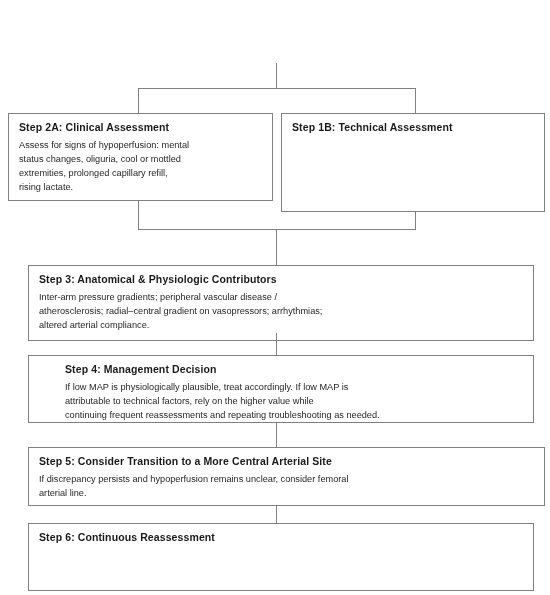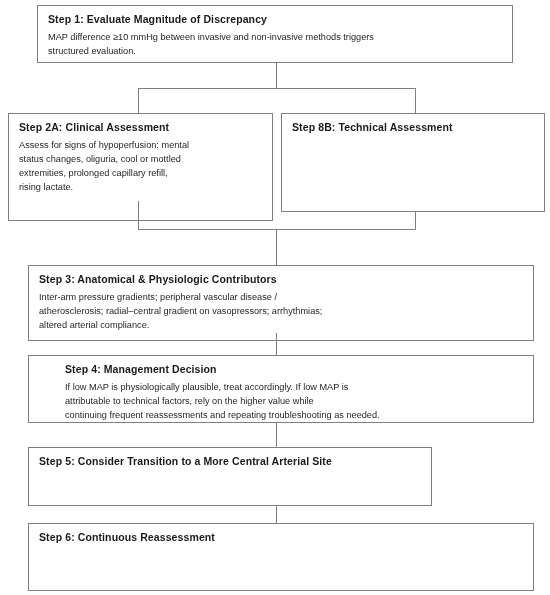--- a/index.html
+++ b/index.html
@@ -44,25 +44,25 @@
     font-size: 9.2px;
     font-weight: normal;
     color: #262626;
     line-height: 1.52;
     margin: 0;
     white-space: pre-line;
   }
 
   
   #box-step1   { left: 37px;  top: 5px;   width: 476px; height: 58px; }
-  #box-step2a  { left: 8px;   top: 113px; width: 265px; height: 108px; }
+  #box-step2a  { left: 8px;   top: 113px; width: 265px; height: 88px; }
   #box-step2b  { left: 281px; top: 113px; width: 264px; height: 99px; }
   #box-step3   { left: 28px;  top: 265px; width: 506px; height: 76px; }
   #box-step4   { left: 28px;  top: 355px; width: 506px; height: 68px; padding-left: 36px; }
-  #box-step5   { left: 28px;  top: 447px; width: 404px; height: 59px; }
+  #box-step5   { left: 28px;  top: 447px; width: 517px; height: 59px; }
   #box-step6   { left: 28px;  top: 523px; width: 506px; height: 68px; }
 
   
   .conn {
     position: absolute;
     background: #808080;
   }
   .conn.v { width: 1.4px; }
   .conn.h { height: 1.4px; }
 
@@ -81,41 +81,36 @@
   
   #conn-s3-s4 { left: 276px; top: 333px; height: 22px; }
   #conn-s4-s5 { left: 276px; top: 423px; height: 24px; }
   #conn-s5-s6 { left: 276px; top: 506px; height: 26px; }
 </style>
 </head>
 <body>
 
 <div id="flow">
 
-  <div class="box" id="box-step1">
-    <div class="box-title">Step 1: Evaluate Magnitude of Discrepancy</div>
-    <div class="box-body">MAP difference ≥10 mmHg between invasive and non-invasive methods triggers
-structured evaluation.</div>
-  </div>
 
   <div class="conn v" id="conn-s1-stub"></div>
   <div class="conn h" id="conn-split-bar"></div>
   <div class="conn v" id="conn-split-left"></div>
   <div class="conn v" id="conn-split-right"></div>
 
   <div class="box" id="box-step2a">
     <div class="box-title">Step 2A: Clinical Assessment</div>
     <div class="box-body">Assess for signs of hypoperfusion: mental
 status changes, oliguria, cool or mottled
 extremities, prolonged capillary refill,
 rising lactate.</div>
   </div>
 
   <div class="box" id="box-step2b">
-    <div class="box-title">Step 8B: Technical Assessment</div>
+    <div class="box-title">Step 1B: Technical Assessment</div>
   </div>
 
   <div class="conn v" id="conn-merge-left"></div>
   <div class="conn v" id="conn-merge-right"></div>
   <div class="conn h" id="conn-merge-bar"></div>
   <div class="conn v" id="conn-s3-stub"></div>
 
   <div class="box" id="box-step3">
     <div class="box-title">Step 3: Anatomical &amp; Physiologic Contributors</div>
     <div class="box-body">Inter-arm pressure gradients; peripheral vascular disease /
@@ -129,20 +124,22 @@
     <div class="box-title">Step 4: Management Decision</div>
     <div class="box-body">If low MAP is physiologically plausible, treat accordingly. If low MAP is
 attributable to technical factors, rely on the higher value while
 continuing frequent reassessments and repeating troubleshooting as needed.</div>
   </div>
 
   <div class="conn v" id="conn-s4-s5"></div>
 
   <div class="box" id="box-step5">
     <div class="box-title">Step 5: Consider Transition to a More Central Arterial Site</div>
+    <div class="box-body">If discrepancy persists and hypoperfusion remains unclear, consider femoral
+arterial line.</div>
   </div>
 
   <div class="conn v" id="conn-s5-s6"></div>
 
   <div class="box" id="box-step6">
     <div class="box-title">Step 6: Continuous Reassessment</div>
   </div>
 
 </div>
 

